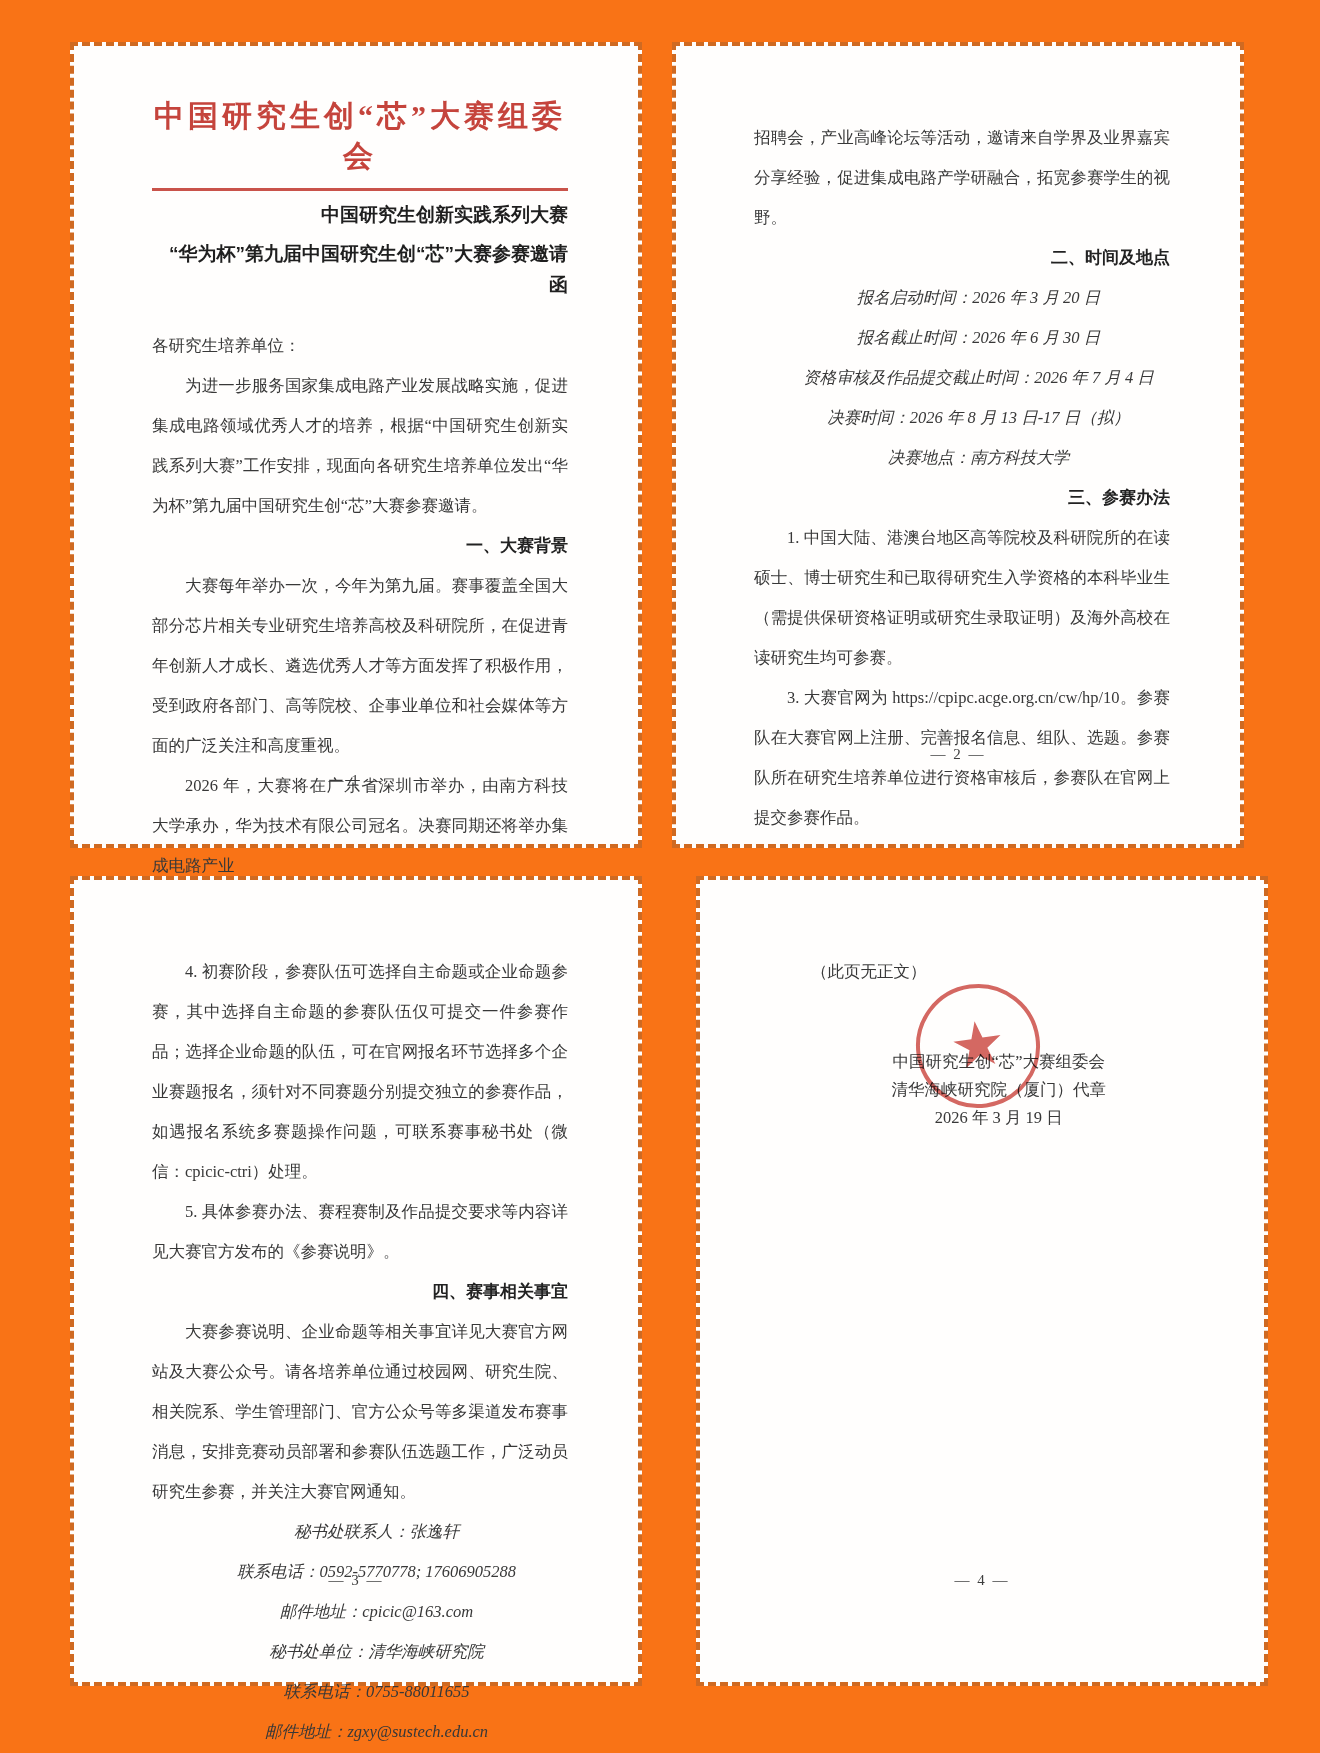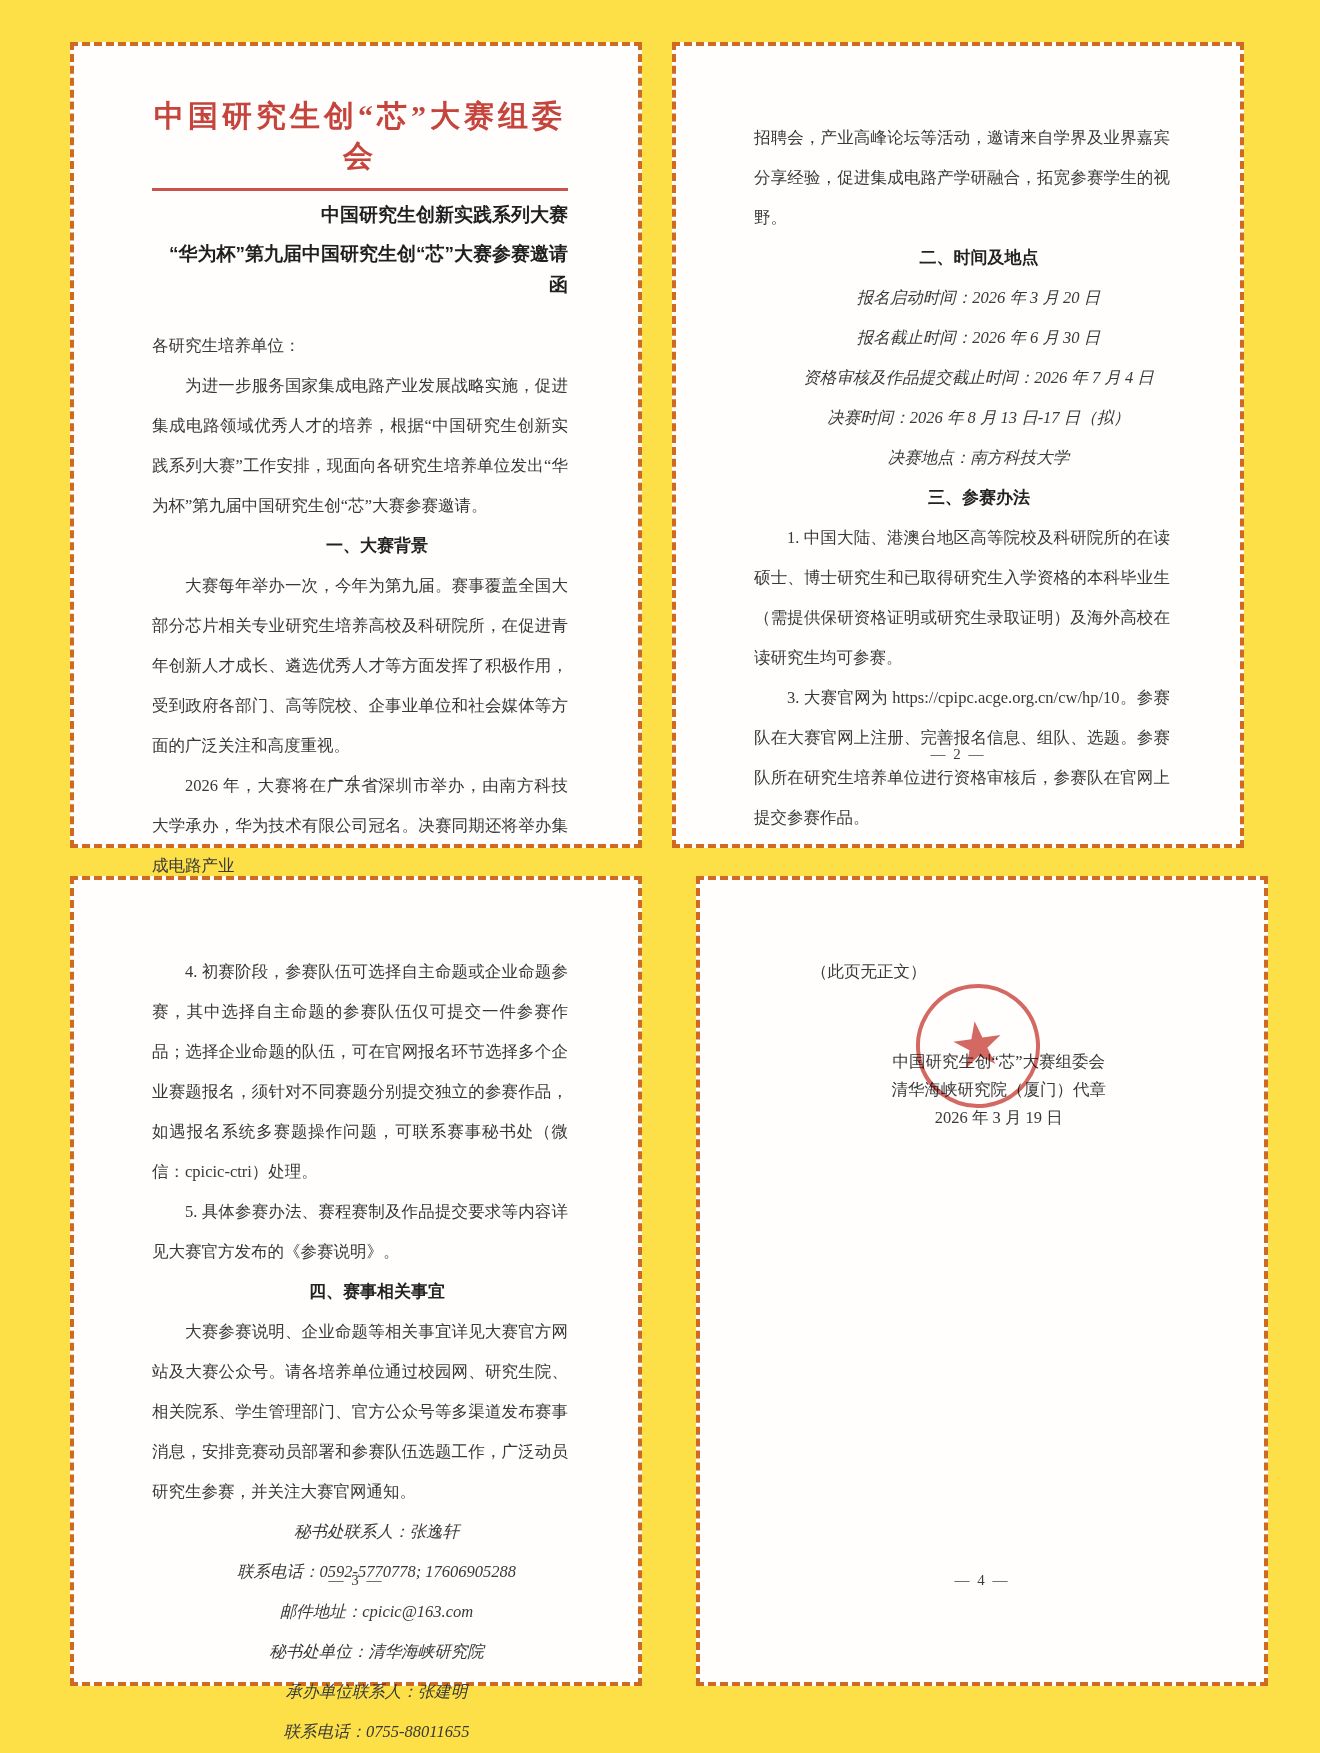--- a/index.html
+++ b/index.html
@@ -1,19 +1,19 @@
 <!DOCTYPE html>
 <html><head>
 <meta charset="utf-8">
 <style>
   html,body{margin:0;padding:0;background:#ffffff;}
   .canvas{
     position:relative;
     width:1320px;height:1753px;
-    background:#fde047;
+    background:#f97316;
     font-family:"Liberation Serif","DejaVu Serif",serif;
     color:#333333;
     overflow:hidden;
   }
   .page{
     position:absolute;
     box-sizing:border-box;
     border:4px dashed #cf6a22;
     background:#fffefd;
     padding:0 70px 0 78px;
@@ -57,21 +57,21 @@
   .body p.para{text-indent:2em;}
   .body p.cont{text-indent:0;}
   .body p.item{text-indent:2em;text-align:center;font-style:italic;}
   .body p.note{text-indent:2em;text-align:left;}
   .body p.heading{
     text-indent:2em;
     font-weight:bold;
     color:#222222;
     font-size:17px;
     font-family:"Liberation Sans","DejaVu Sans",sans-serif;
-    text-align:center;
+    text-align:right;
   }
   .page-num{
     position:absolute;
     left:0;right:0;
     text-align:center;
     font-size:15px;
     color:#3d3d3d;
     letter-spacing:2px;
   }
   #page-1 .page-num{top:726px;}
@@ -138,21 +138,20 @@
   <section class="page" id="page-3">
     <div class="body body-late">
         <p class="para">4. 初赛阶段，参赛队伍可选择自主命题或企业命题参赛，其中选择自主命题的参赛队伍仅可提交一件参赛作品；选择企业命题的队伍，可在官网报名环节选择多个企业赛题报名，须针对不同赛题分别提交独立的参赛作品，如遇报名系统多赛题操作问题，可联系赛事秘书处（微信：cpicic-ctri）处理。</p>
         <p class="para">5. 具体参赛办法、赛程赛制及作品提交要求等内容详见大赛官方发布的《参赛说明》。</p>
         <p class="heading">四、赛事相关事宜</p>
         <p class="para">大赛参赛说明、企业命题等相关事宜详见大赛官方网站及大赛公众号。请各培养单位通过校园网、研究生院、相关院系、学生管理部门、官方公众号等多渠道发布赛事消息，安排竞赛动员部署和参赛队伍选题工作，广泛动员研究生参赛，并关注大赛官网通知。</p>
         <p class="item">秘书处联系人：张逸轩</p>
         <p class="item">联系电话：0592-5770778; 17606905288</p>
         <p class="item">邮件地址：cpicic@163.com</p>
         <p class="item">秘书处单位：清华海峡研究院</p>
-        <p class="item">承办单位联系人：张建明</p>
         <p class="item">联系电话：0755-88011655</p>
         <p class="item">邮件地址：zgxy@sustech.edu.cn</p>
         <p class="item">承办单位：南方科技大学</p>
       </div>
     <div class="page-num">— 3 —</div>
   </section>
 
   <section class="page" id="page-4">
     <div class="body body-late">
         <p class="note">（此页无正文）</p>

